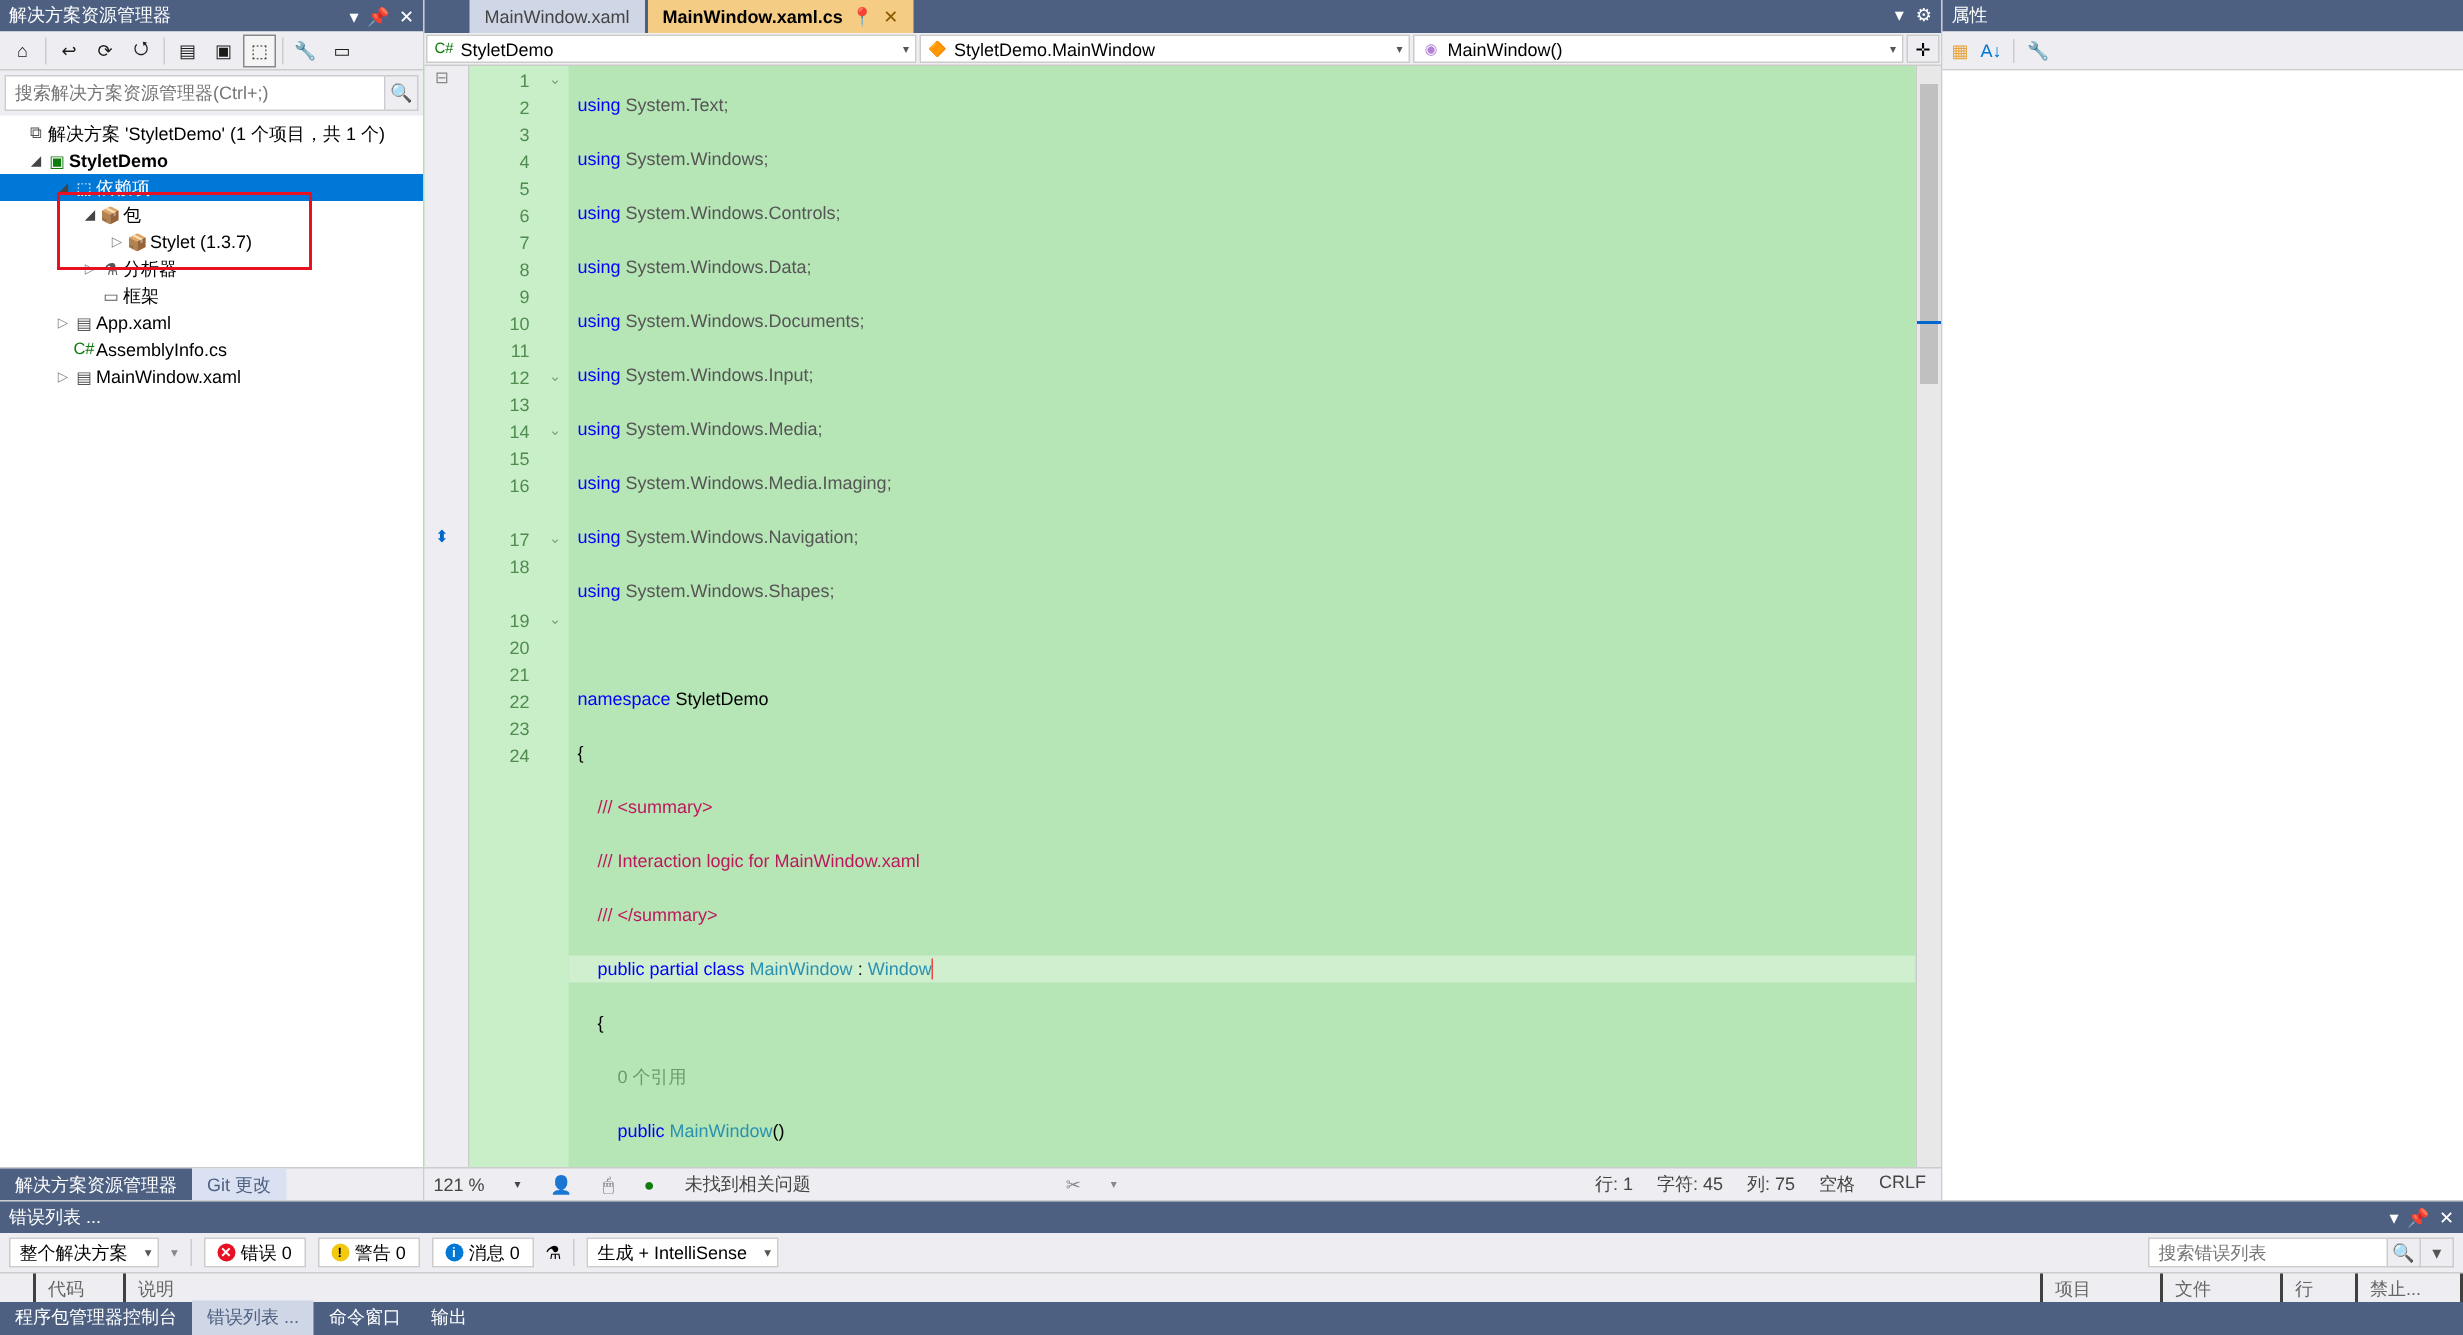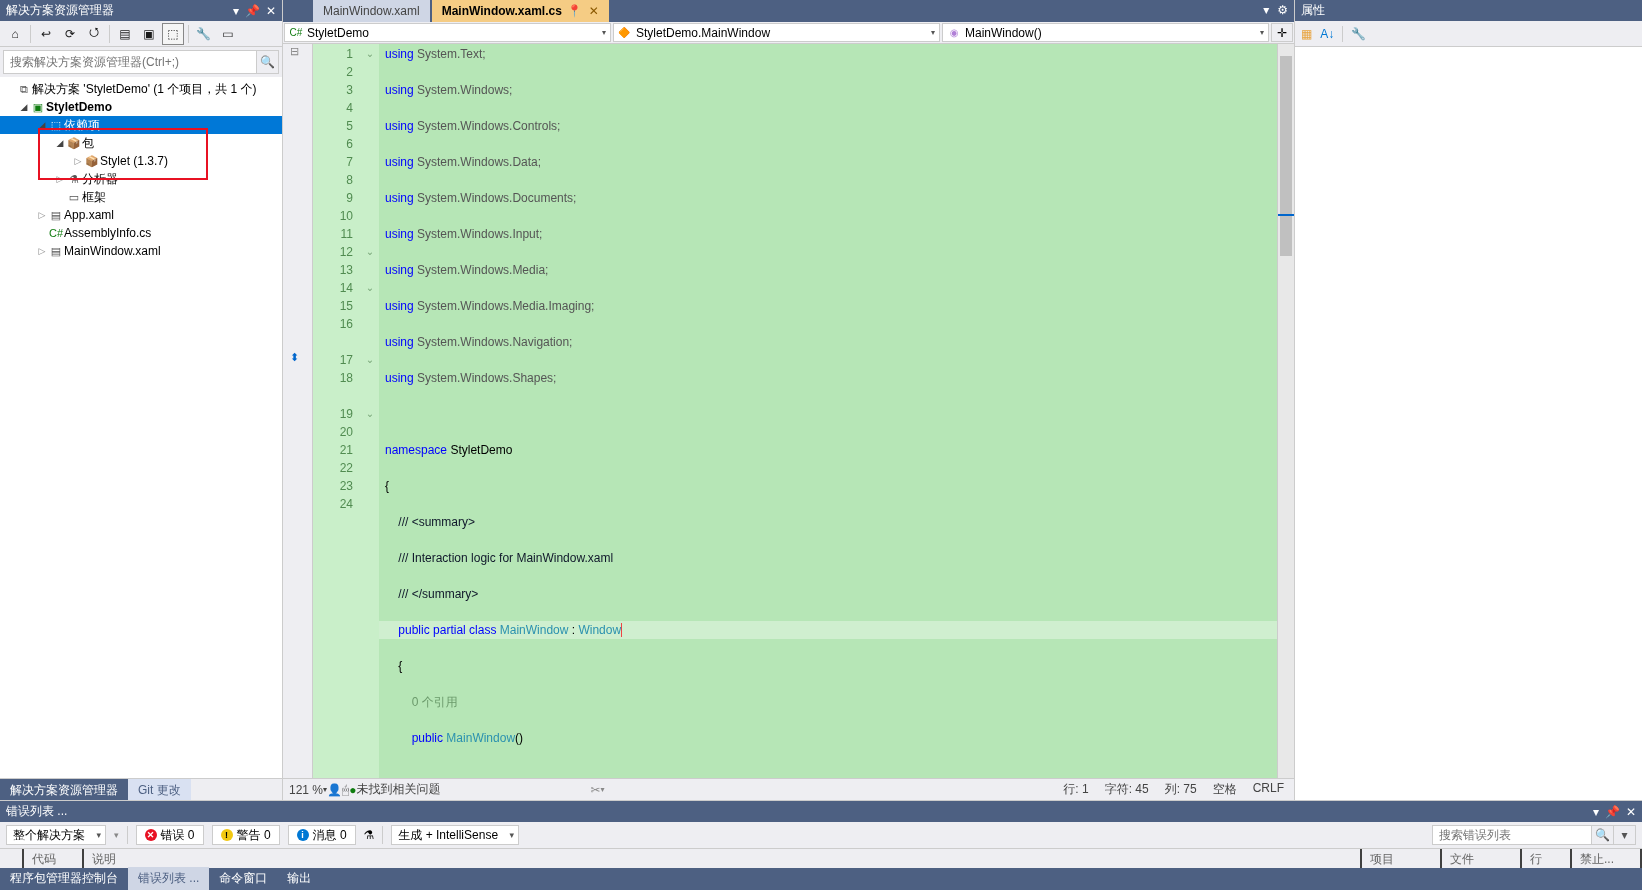--- a/index.html
+++ b/index.html
@@ -45,35 +45,35 @@
 .nav-combo .ic { width:14px; height:14px; display:inline-flex; align-items:center; justify-content:center; font-size:10px;}
 .nav-combo .txt { flex:1; overflow:hidden; text-overflow:ellipsis; white-space:nowrap;}
 .nav-combo .dd { color:#555; font-size:8px;}
 .nav-plus { width:22px; display:flex; align-items:center; justify-content:center; border:1px solid #ccc; margin:1px; }
 .code-area { flex:1; display:flex; background:#b6e6b6; overflow:hidden; font-family:Consolas,"Courier New",monospace; font-size:14px; }
 .margin { width:30px; background:#eeeef2; border-right:1px solid #ccc; position:relative;}
 .margin-mark { position:absolute; left:7px; font-size:11px; color:#888;}
 .gutter { width:48px; background:#c9efc9; color:#508b50; text-align:right; padding-right:8px; line-height:18px; padding-top:1px;}
 .fold-col { width:18px; background:#c9efc9; line-height:18px; color:#7aa77a; padding-top:1px;}
 .fold-col > div { height:18px; text-align:center; font-size:10px;}
-.code-text { flex:1; line-height:18px; padding-top:1px; overflow:hidden; position:relative;}
+.code-text { flex:1; line-height:18px; padding-top:17px; overflow:hidden; position:relative;}
 .code-text pre { font-family:inherit; font-size:inherit; white-space:pre;}
 .code-text pre > div { height:18px; padding-left:6px;}
 .kw { color:#0000ff; }
 .ns { color:#555; }
 .type { color:#2b91af; }
-.cmt { color:#0f172a; }
+.cmt { color:#be185d; }
 .ref { color:#6b9a6b; font-size:12px;}
 .current-line { background:rgba(255,255,255,0.35); }
 .caret { border-right:1px solid #ef4444; }
 .scroll-v { width:17px; background:#e8e8e8; border-left:1px solid #ccc; position:relative;}
 .scroll-v .thumb { position:absolute; top:12px; left:2px; right:2px; height:200px; background:#c0c0c0;}
 .scroll-v .mark { position:absolute; left:0; right:0; height:2px; background:#0066cc;}
 .editor-status { height:22px; background:#eeeef2; border-top:1px solid #ccc; display:flex; align-items:center; font-size:11px; color:#444;}
-.editor-status .left { display:flex; align-items:center; gap:0; padding-left:6px;}
+.editor-status .left { display:flex; align-items:center; gap:20px; padding-left:6px;}
 .editor-status .right { margin-left:auto; display:flex; gap:16px; padding-right:10px;}
 .ok-dot { color:#107c10; }
 .scissors { color:#888; }
 
 .props-panel { width:348px; display:flex; flex-direction:column; border-left:1px solid #ccc;}
 .props-toolbar { height:26px; background:#eeeef2; border-bottom:1px solid #ccc; display:flex; align-items:center; gap:8px; padding:0 6px;}
 .props-body { flex:1; background:#fff;}
 
 .error-strip { border-top:1px solid #ccc; background:#eeeef2; }
 .error-title { background:#4d6082; color:#fff; height:21px; display:flex; align-items:center; justify-content:space-between; padding:0 6px;}

